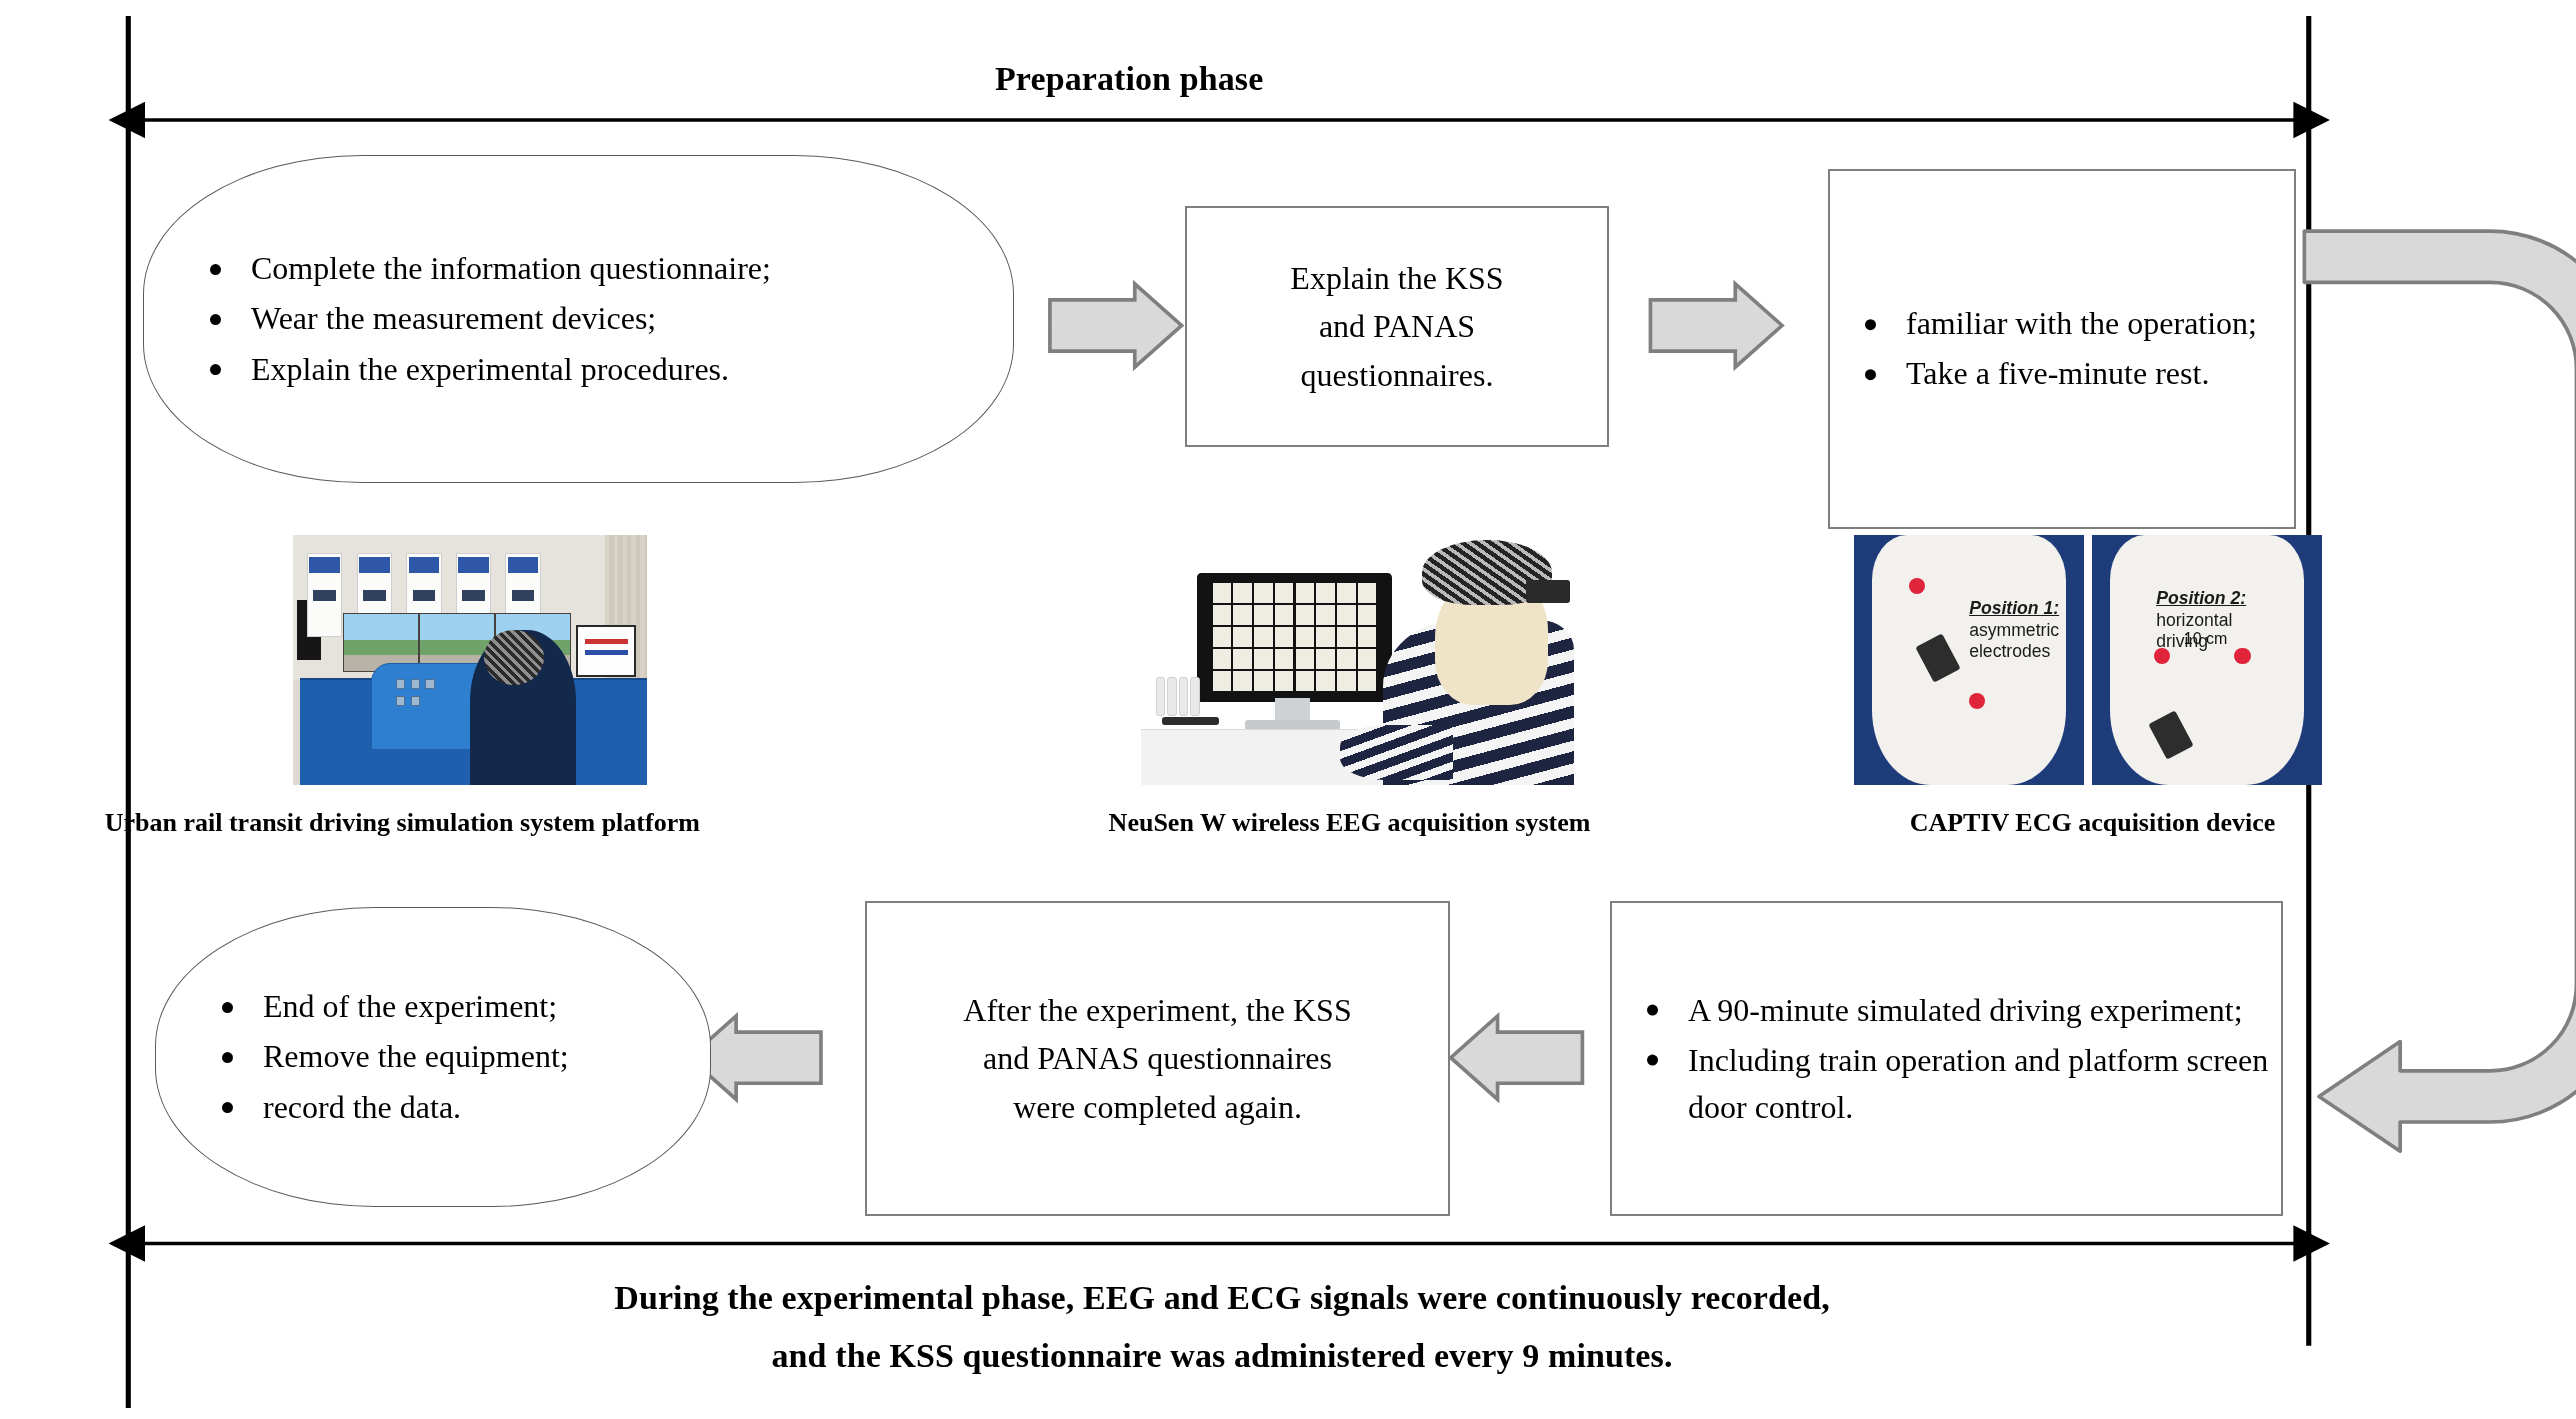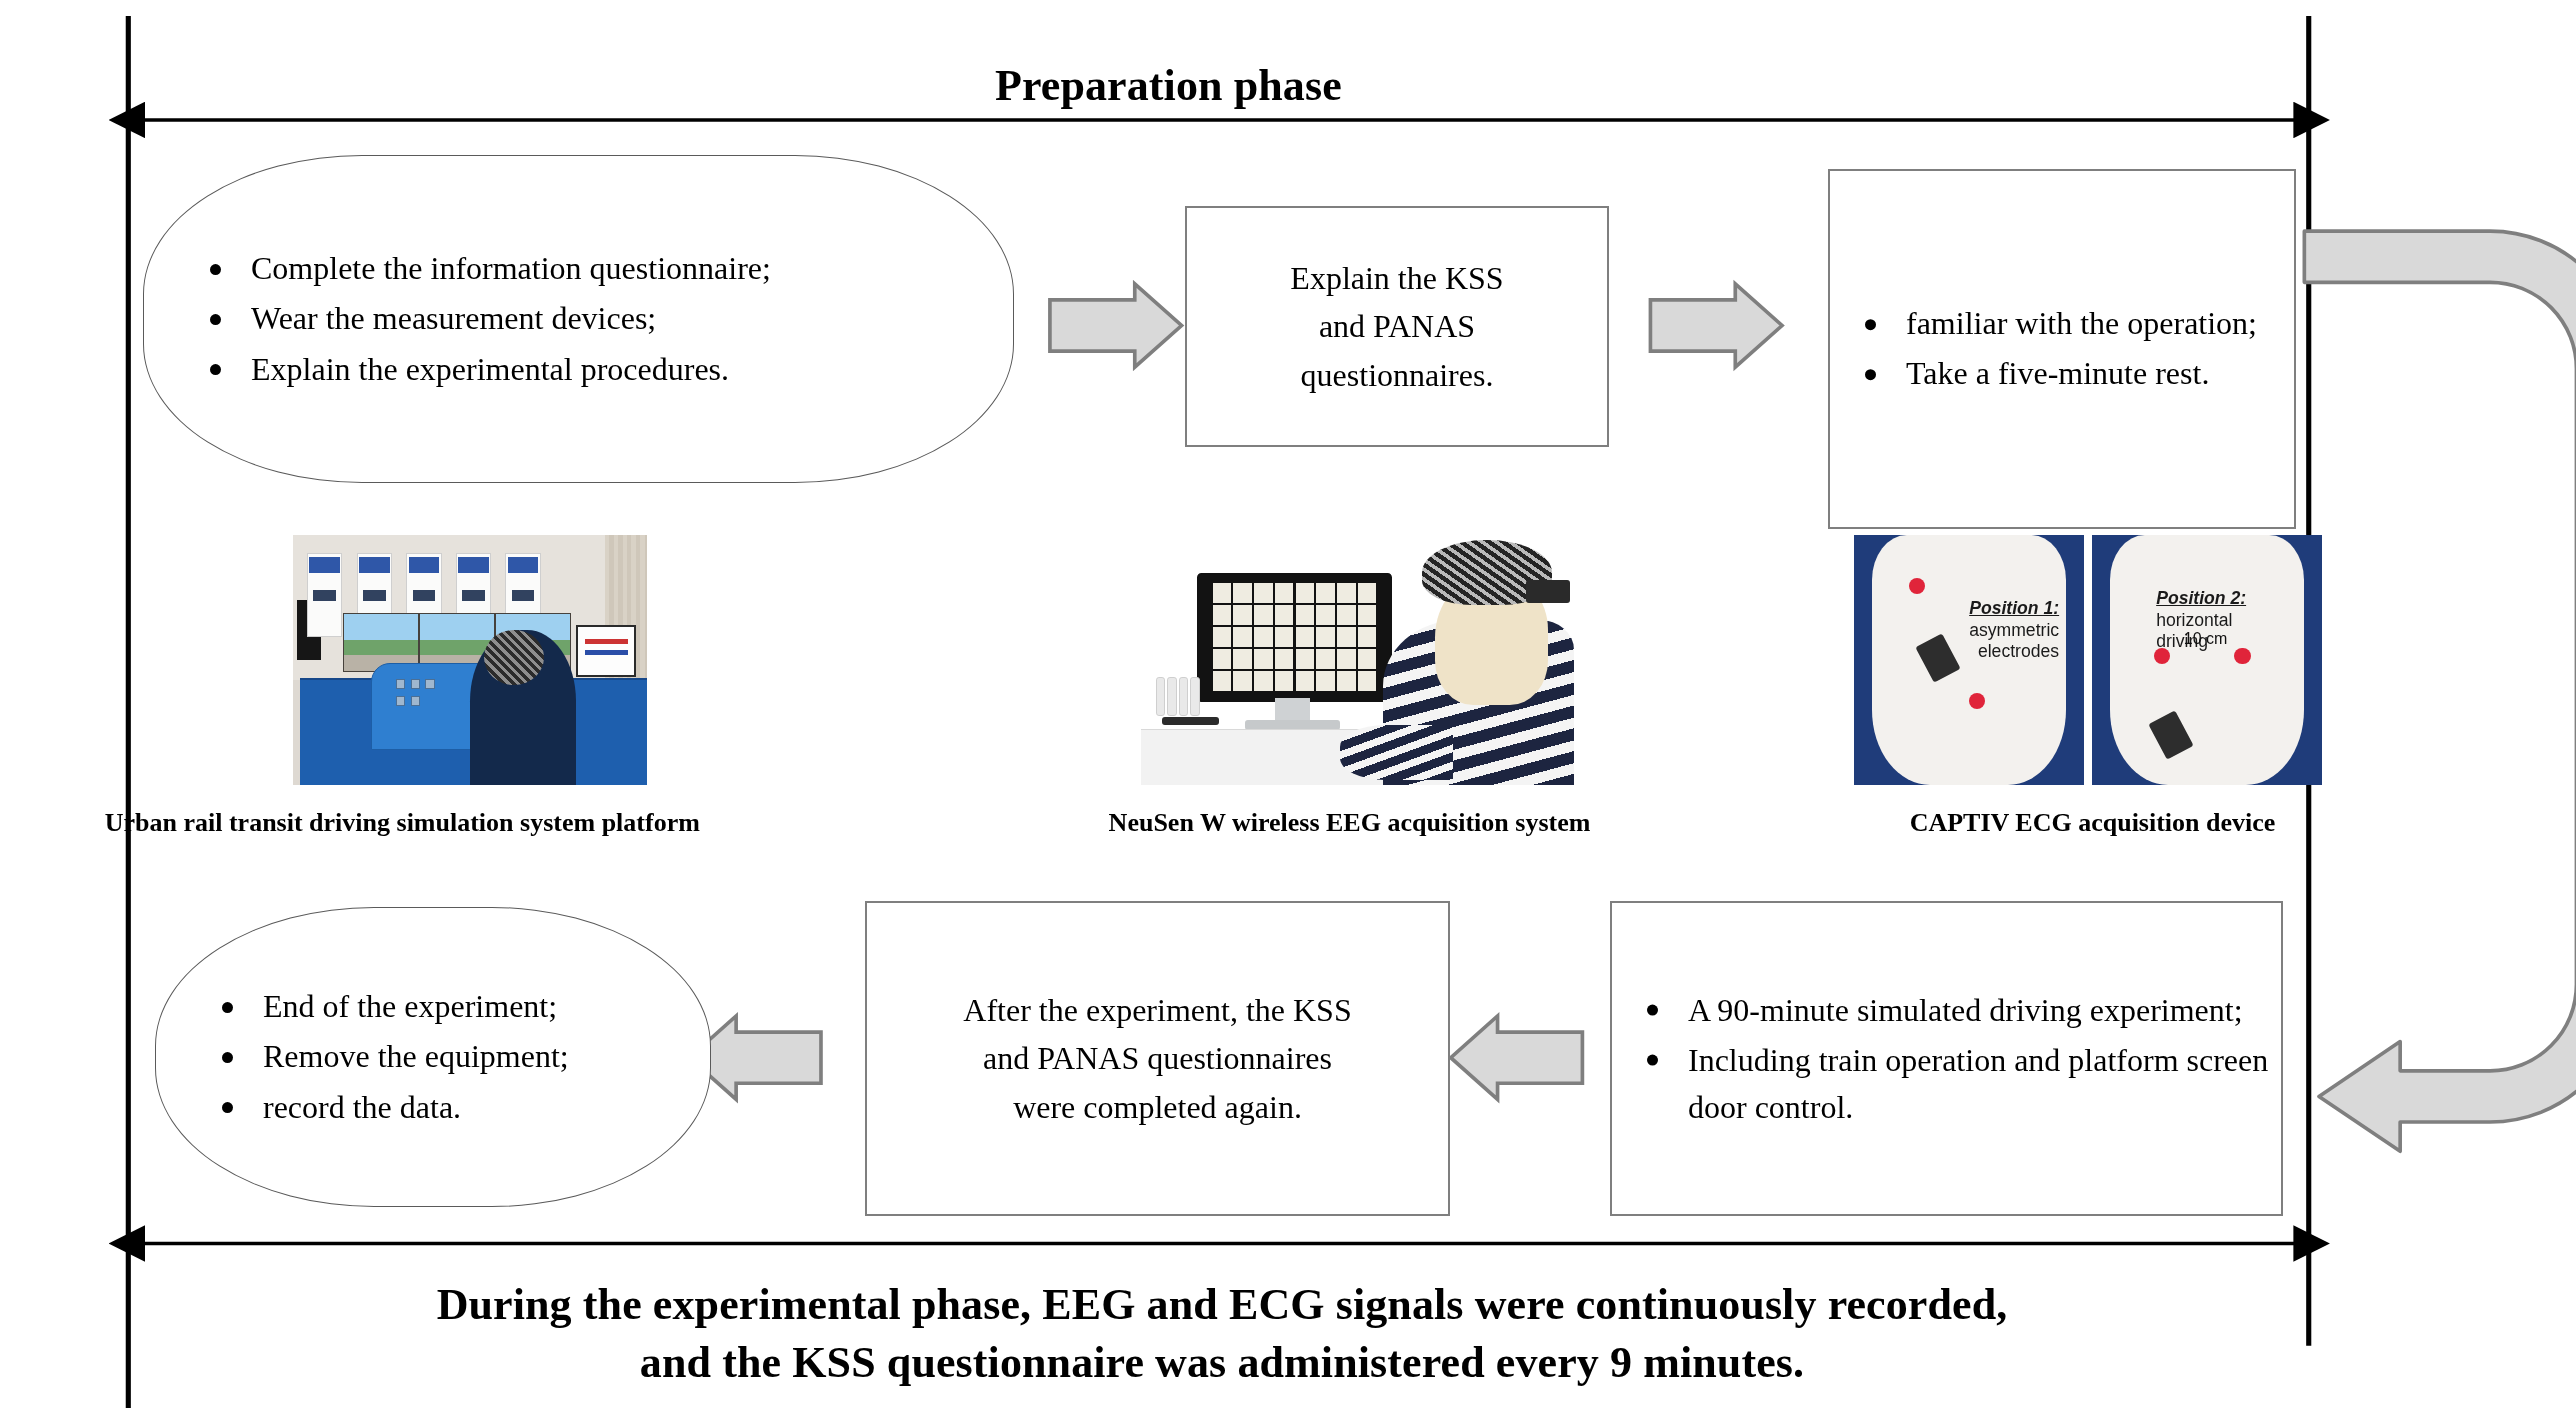--- a/index.html
+++ b/index.html
@@ -6,21 +6,21 @@
   body{
     width:2576px;height:1419px;position:relative;overflow:hidden;
     font-family:"Liberation Serif","DejaVu Serif",serif;
     color:#000;
   }
   .canvas{position:absolute;inset:0;}
   svg.layer{position:absolute;left:0;top:0;width:2576px;height:1419px;pointer-events:none;}
 
   
   .phase-title{
-    position:absolute;font-weight:bold;font-size:44px;letter-spacing:0.1px;
+    position:absolute;font-weight:bold;font-size:34px;letter-spacing:0.1px;
     white-space:nowrap;
   }
   .box{
     position:absolute;box-sizing:border-box;background:#fff;
     border:2.2px solid #7f7f7f;
   }
   .box.rounded{border-radius:219px/139px;border-color:#5a5a5a;border-width:1.5px;}
   .box .inner{
     position:absolute;left:0;right:0;top:50%;transform:translateY(-50%);
   }
@@ -284,21 +284,21 @@
     <div class="dev"></div>
   </div>
 
   <div class="photo ecg" style="left:1838px;top:535px;width:468px;height:250px;">
     <div class="pane">
       <div class="torso"></div>
       <div class="elec" style="left:24%;top:17%;"></div>
       <div class="elec" style="left:50%;top:63%;"></div>
       <div class="unit" style="left:30%;top:41%;"></div>
       <div class="lbl" style="left:50%;top:25%;">Position 1:</div>
-      <div class="lbl2" style="left:50%;top:34%;text-align:right;">asymmetric
+      <div class="lbl2" style="left:50%;top:34%;">asymmetric
 electrodes</div>
     </div>
     <div class="pane">
       <div class="torso"></div>
       <div class="elec" style="left:27%;top:45%;"></div>
       <div class="elec" style="left:62%;top:45%;"></div>
       <div class="unit" style="left:28%;top:72%;"></div>
       <div class="lbl" style="left:28%;top:21%;">Position 2:</div>
       <div class="lbl2" style="left:28%;top:30%;">horizontal
 driving</div>

